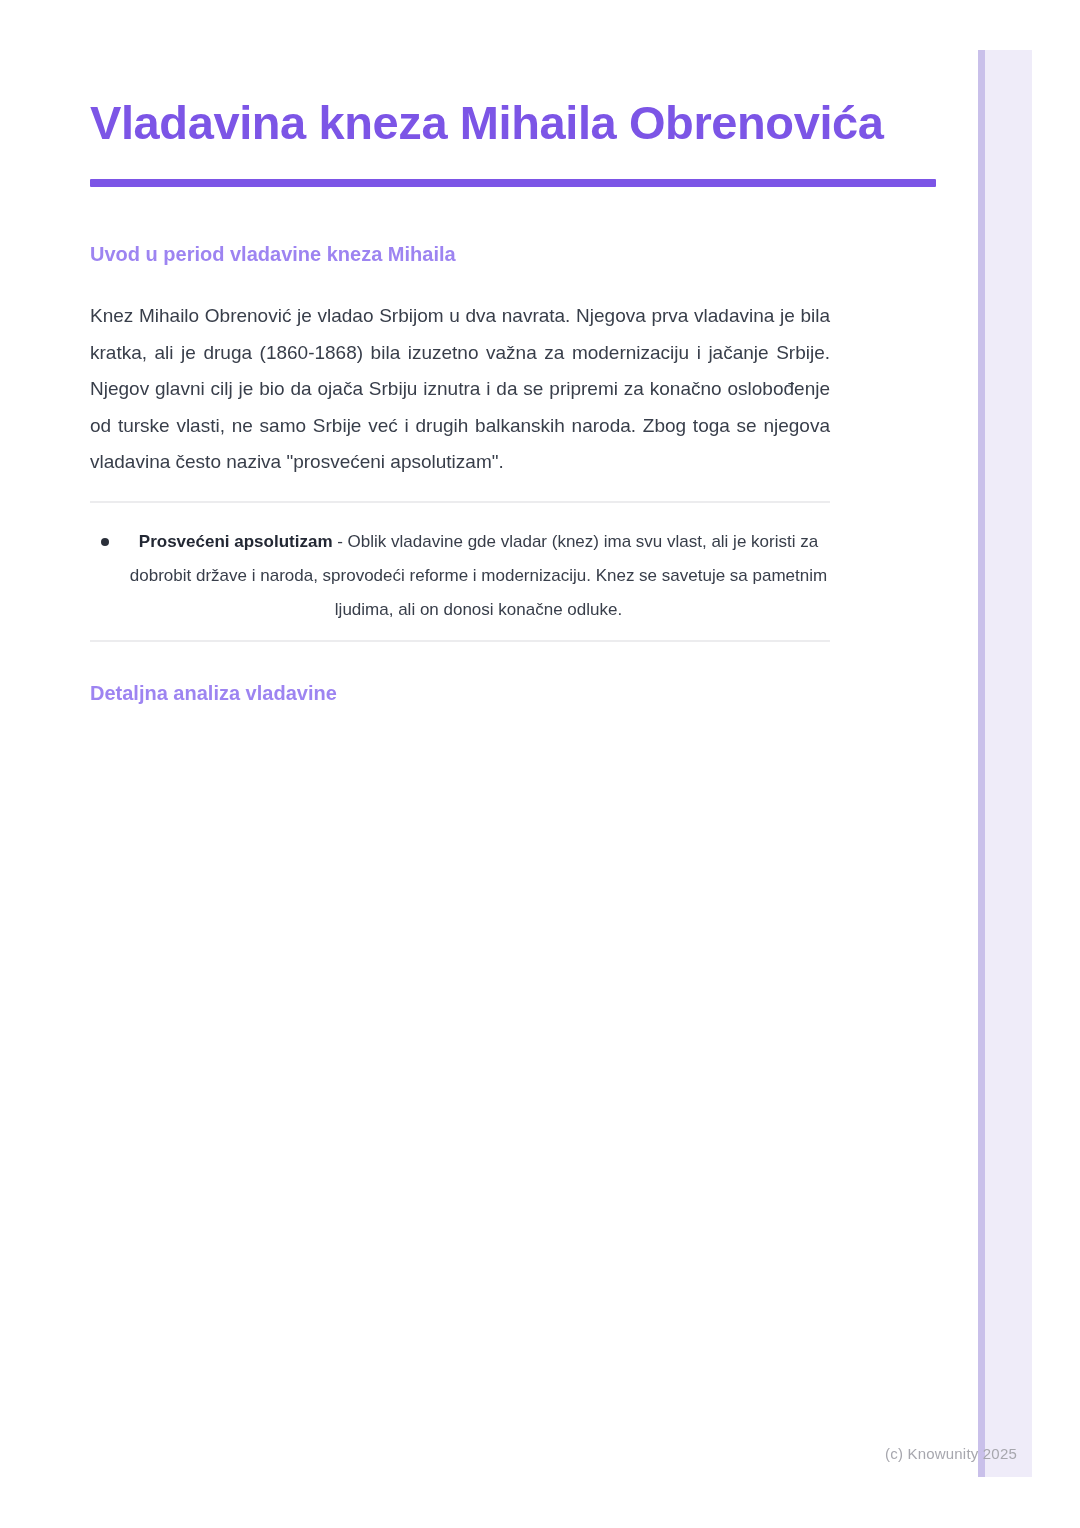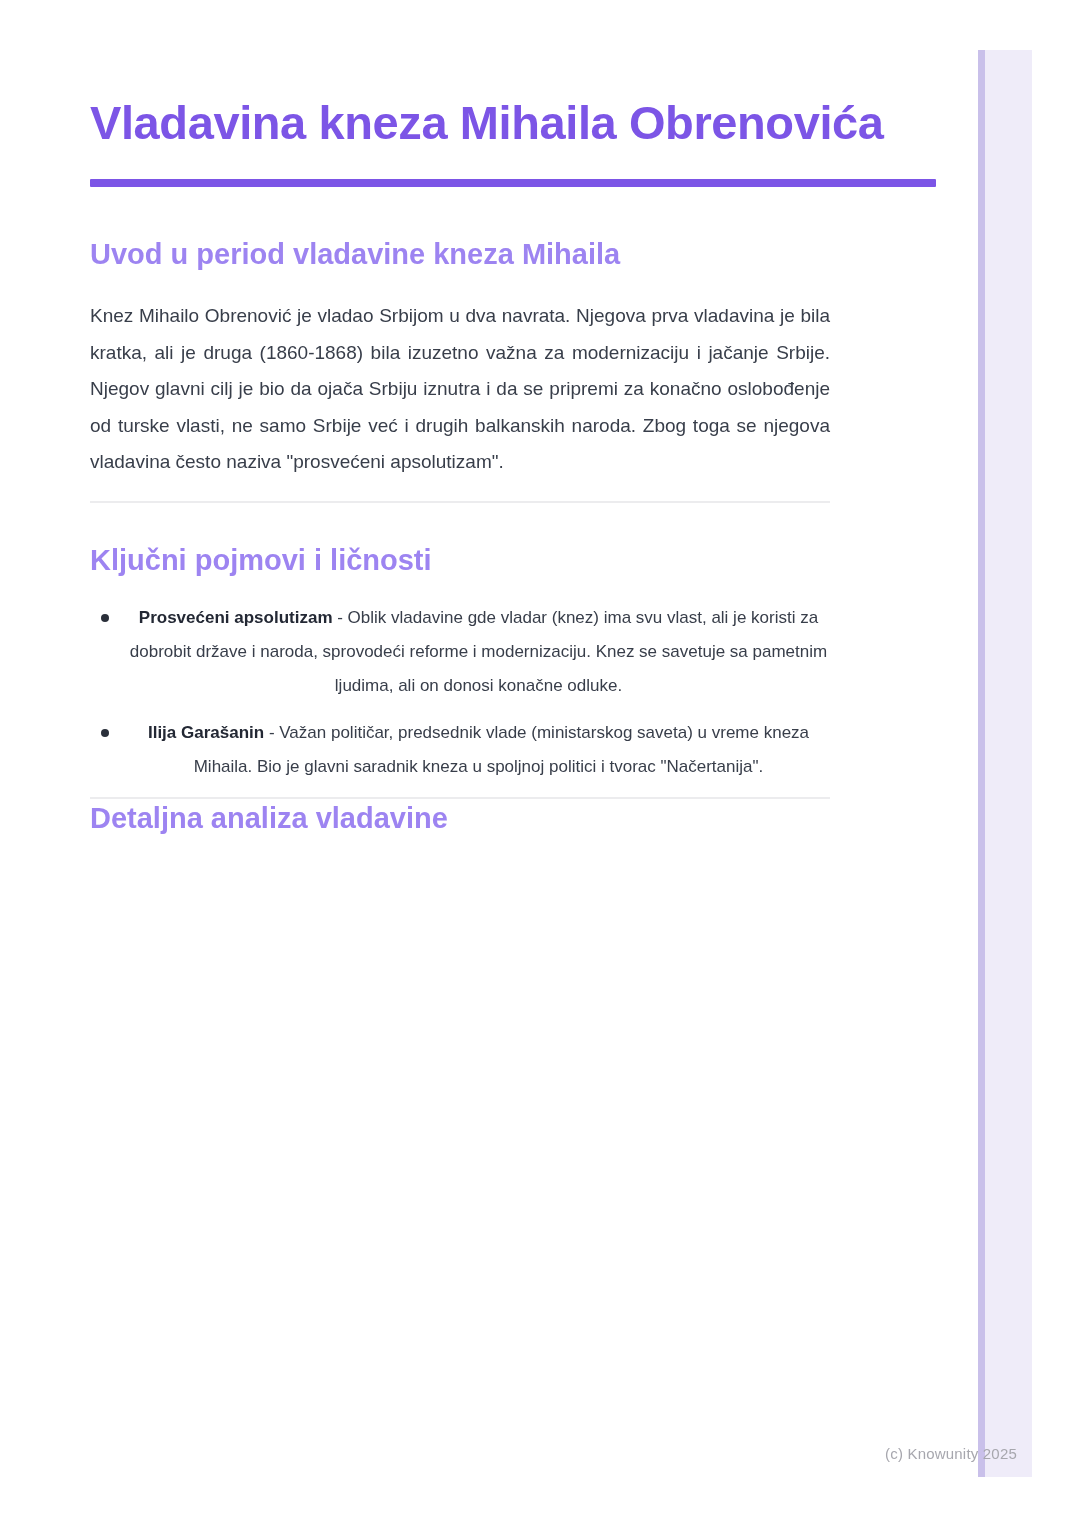--- a/index.html
+++ b/index.html
@@ -42,28 +42,28 @@
   }
   .title-rule {
     height: 8px;
     width: 846px;
     background: #7C55E6;
     border-radius: 1px;
     margin-top: 24px;
   }
   .section-heading {
     margin: 0;
-    font-size: 29px;
+    font-size: 20px;
     line-height: 38px;
     font-weight: 700;
     color: #9D84F1;
   }
   .heading-intro   { margin-top: 48px; }
   .heading-terms   { margin-top: 38px; }
-  .heading-analysis{ }
+  .heading-analysis{ margin-top: 32px; }
   .intro-paragraph {
     width: 740px;
     margin: 25px 0 0 0;
     font-size: 19px;
     line-height: 36.5px;
     color: #383E4A;
     text-align: justify;
   }
   .divider {
     width: 740px;
@@ -123,30 +123,25 @@
     <h1 class="doc-title">Vladavina kneza Mihaila Obrenovića</h1>
 
     <div class="title-rule"></div>
 
     <h2 class="section-heading heading-intro">Uvod u period vladavine kneza Mihaila</h2>
 
     <p class="intro-paragraph">Knez Mihailo Obrenović je vladao Srbijom u dva navrata. Njegova prva vladavina je bila kratka, ali je druga (1860-1868) bila izuzetno važna za modernizaciju i jačanje Srbije. Njegov glavni cilj je bio da ojača Srbiju iznutra i da se pripremi za konačno oslobođenje od turske vlasti, ne samo Srbije već i drugih balkanskih naroda. Zbog toga se njegova vladavina često naziva "prosvećeni apsolutizam".</p>
 
     <hr class="divider divider-1">
 
-    <h2 class="section-heading heading-terms">Ključni pojmovi i ličnosti</h2>
 
     <ul class="terms-list">
       <li>
         <span class="bullet-dot"></span>
         <span class="term">Prosvećeni apsolutizam</span><span class="desc"> - Oblik vladavine gde vladar (knez) ima svu vlast, ali je koristi za dobrobit države i naroda, sprovodeći reforme i modernizaciju. Knez se savetuje sa pametnim ljudima, ali on donosi konačne odluke.</span>
-      </li>
-      <li>
-        <span class="bullet-dot"></span>
-        <span class="term">Ilija Garašanin</span><span class="desc"> - Važan političar, predsednik vlade (ministarskog saveta) u vreme kneza Mihaila. Bio je glavni saradnik kneza u spoljnoj politici i tvorac "Načertanija".</span>
       </li>
     </ul>
 
     <hr class="divider divider-2">
 
     <h2 class="section-heading heading-analysis">Detaljna analiza vladavine</h2>
 
   </div>
 
   <div class="copyright">(c) Knowunity 2025</div>

